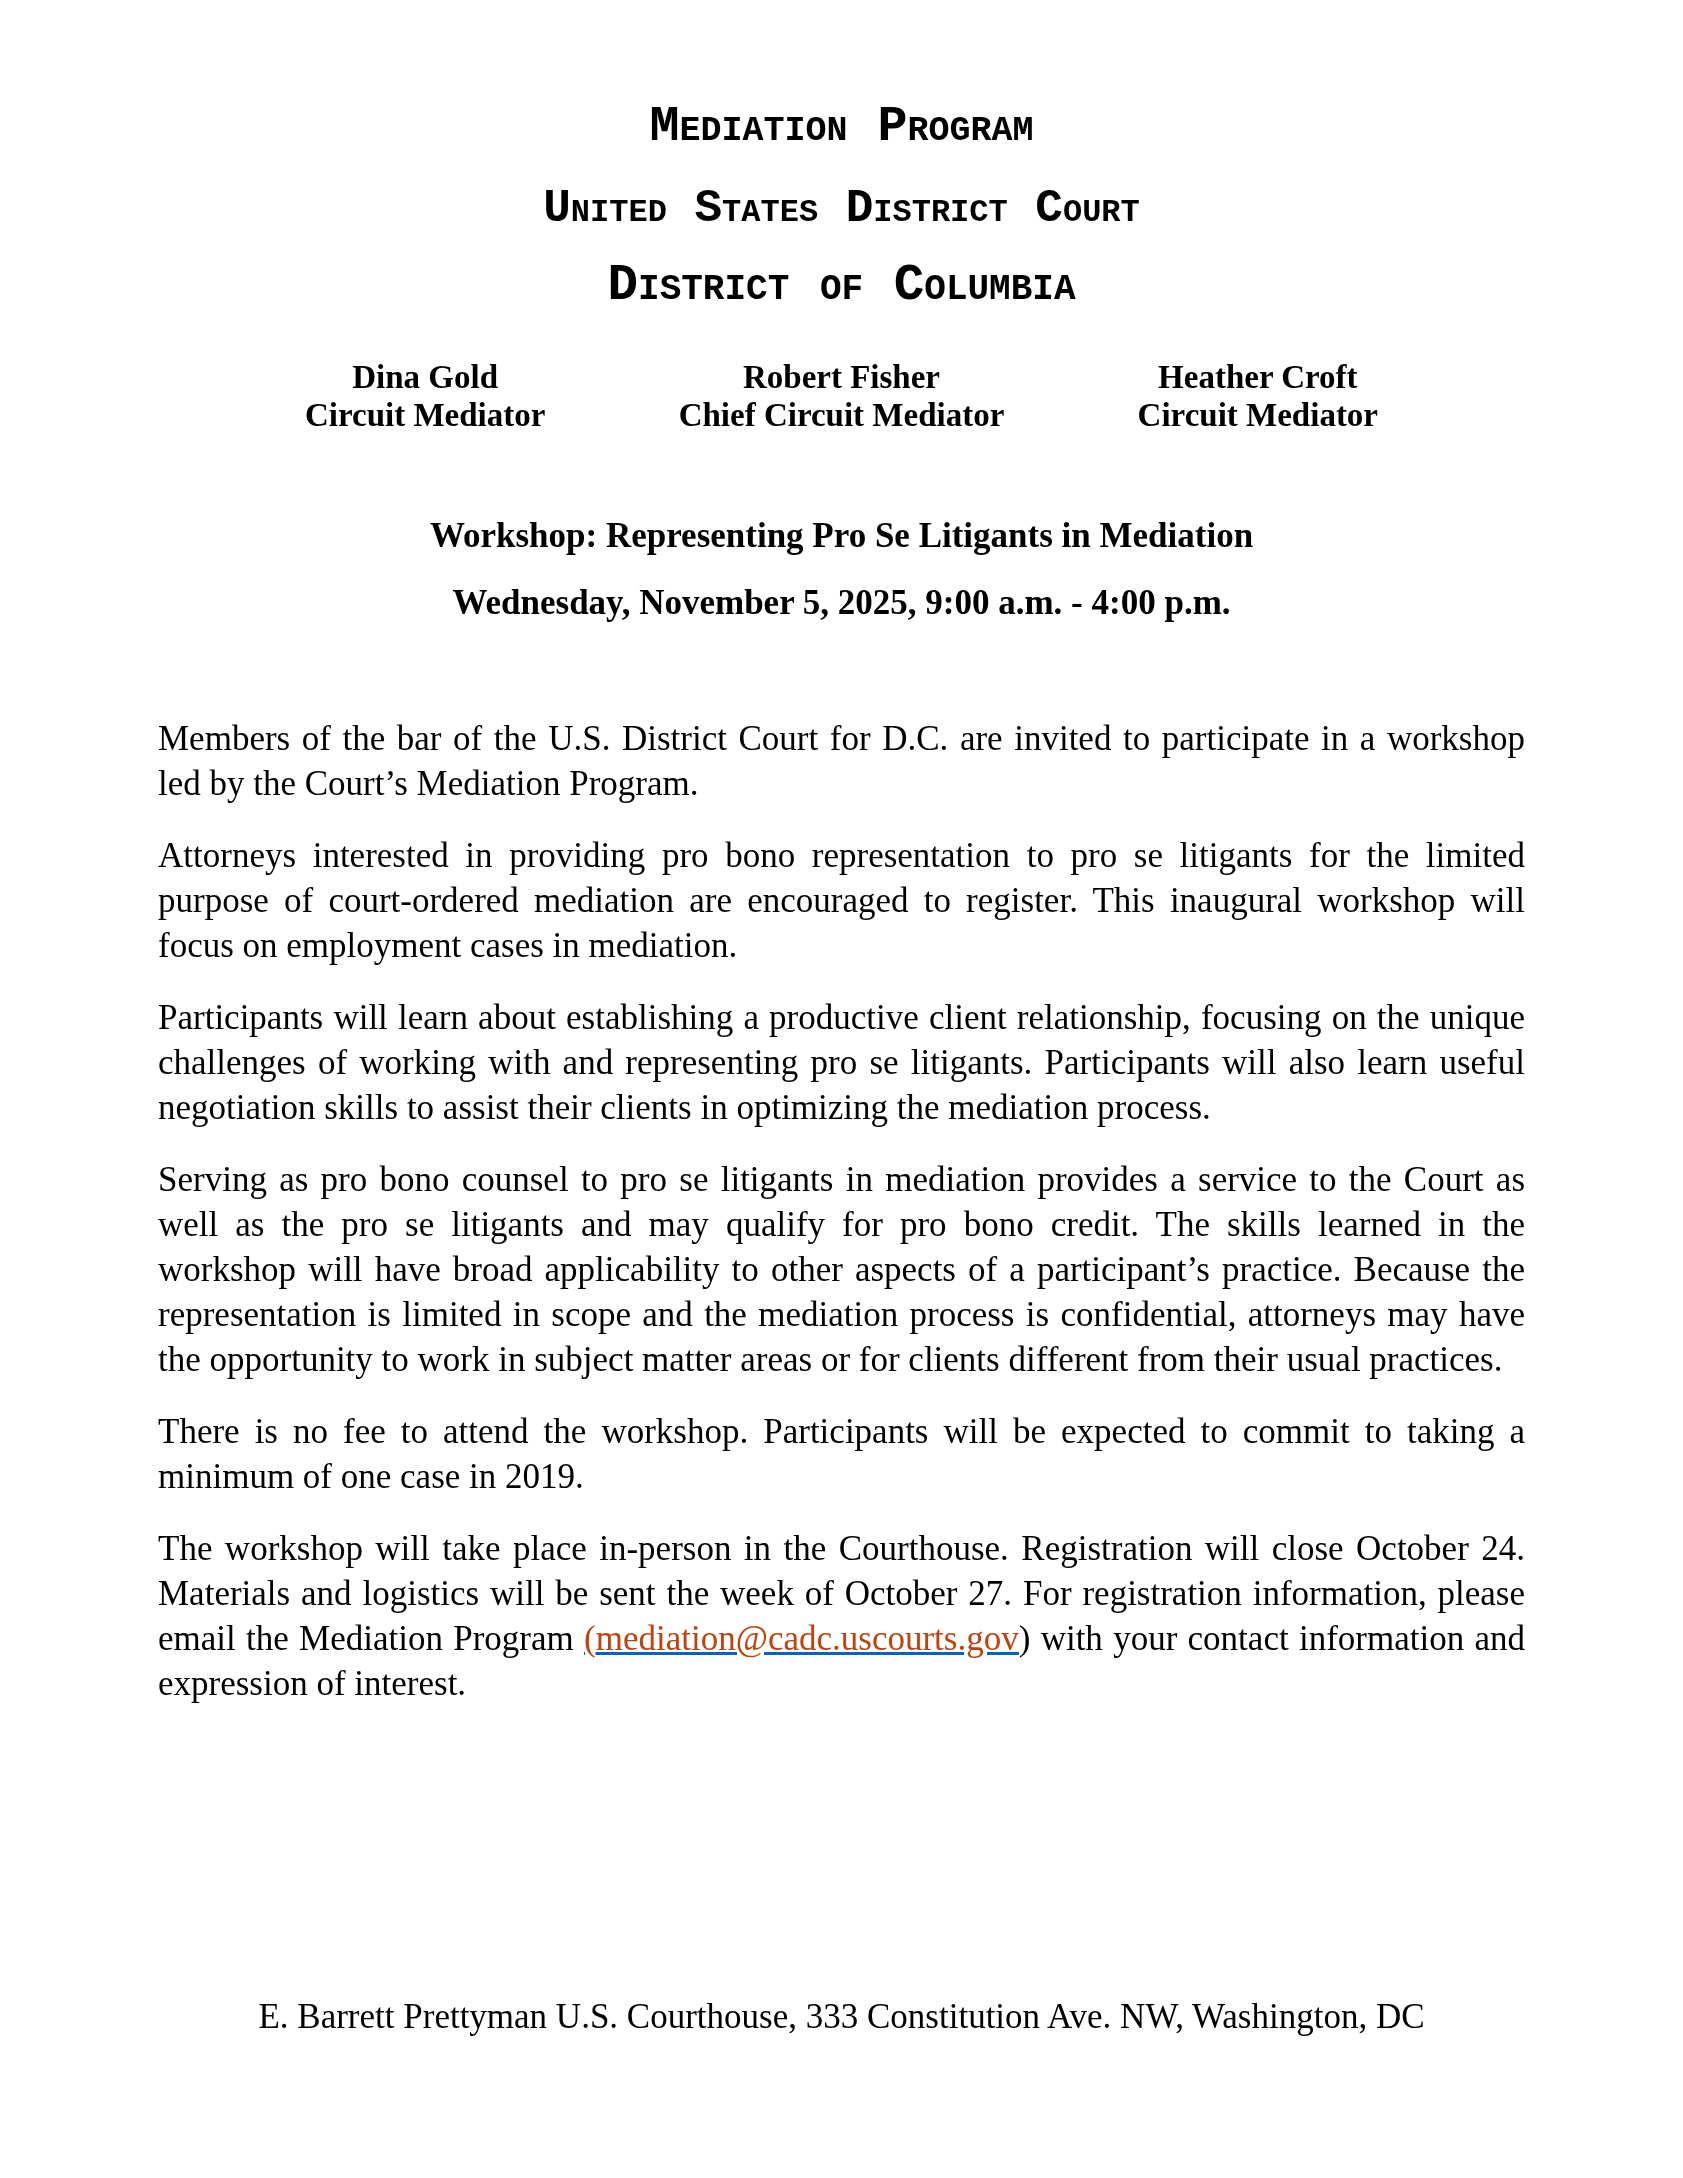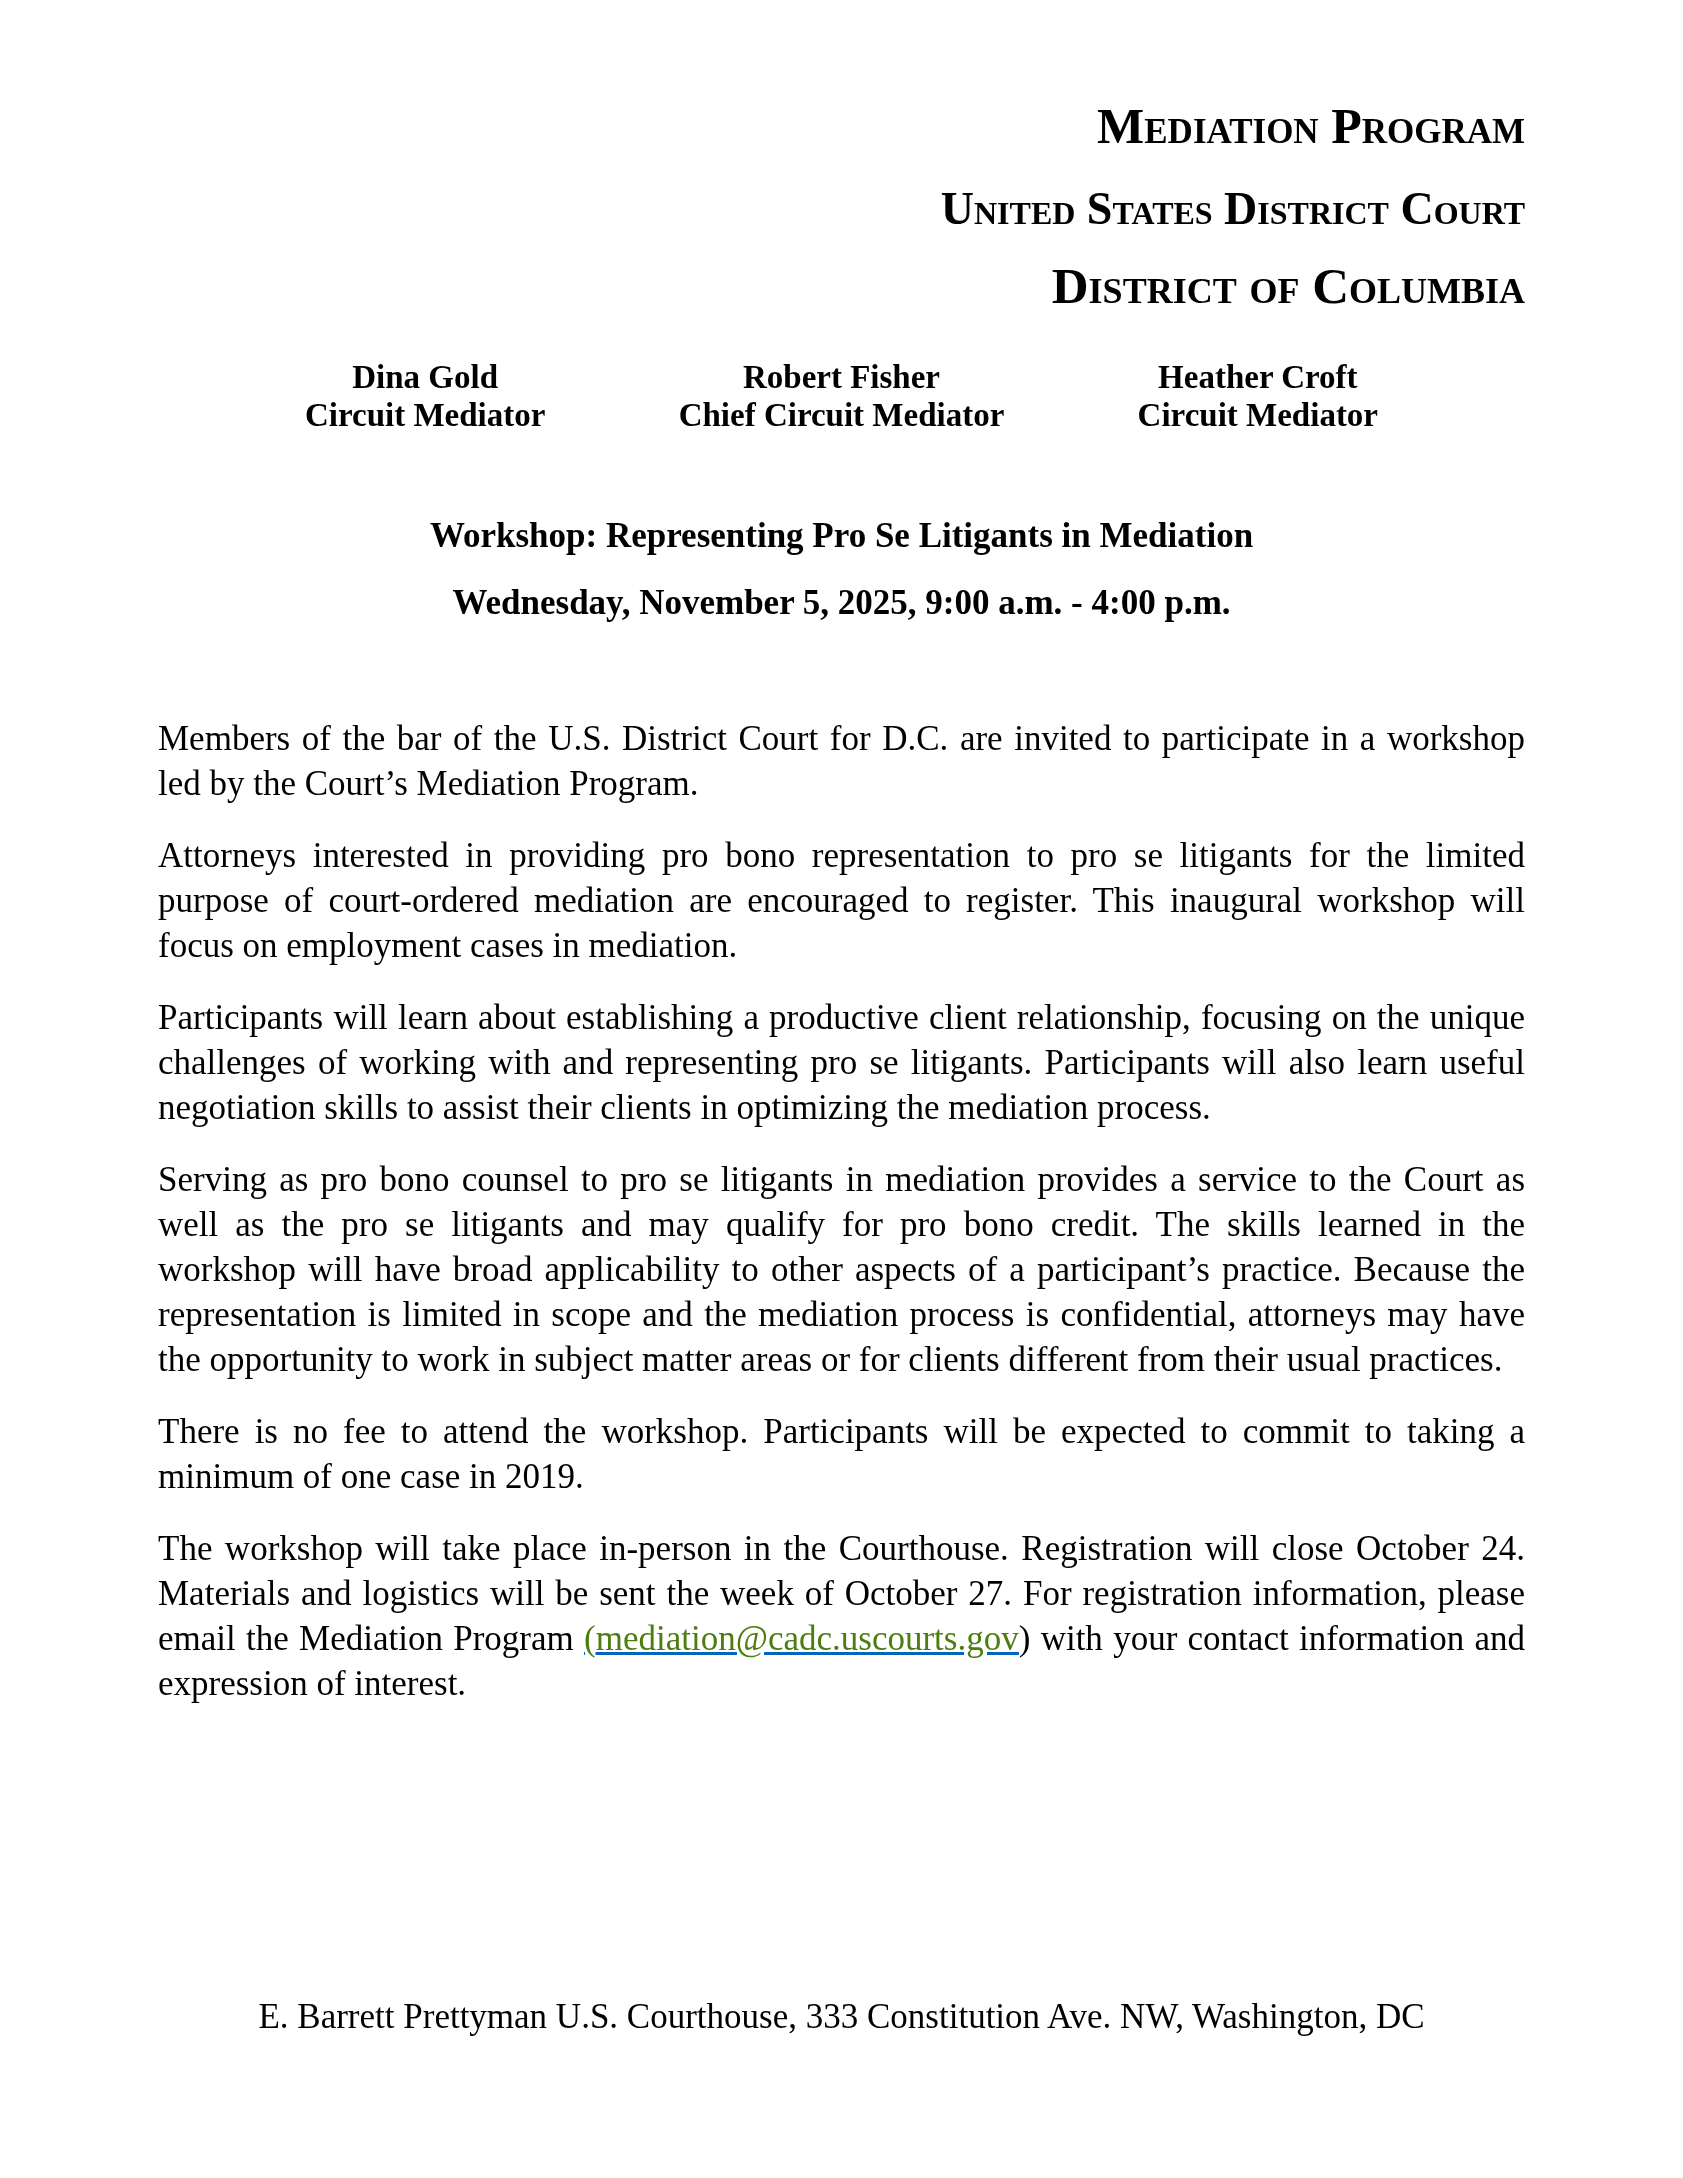--- a/index.html
+++ b/index.html
@@ -11,21 +11,21 @@
   .page {
     position: relative;
     width: 1683px;
     height: 2178px;
     margin: 0 auto;
     background: #ffffff;
     padding: 99px 158px 0 158px;
     overflow: hidden;
   }
   
-  .letterhead { text-align: right; }
+  .letterhead { text-align: center; font-family: Liberation Mono, monospace; }
   .lh-line {
     font-weight: 700;
     font-variant: small-caps;
     line-height: 1.1;
   }
   .lh-program   { font-size: 50px; margin-bottom: 30px; }
   .lh-court     { font-size: 46px; margin-bottom: 23px; }
   .lh-forthe    { font-size: 30px; margin-bottom: 26px; }
   .lh-district  { font-size: 51px; margin-bottom: 44px; }
   
@@ -57,21 +57,21 @@
   }
   
   .body-text p {
     font-size: 35px;
     line-height: 45px;
     text-align: justify;
     margin-bottom: 27px;
   }
   .body-text p:last-child { margin-bottom: 0; }
   a.email-link, a.email-link span {
-    color: #4d7c0f;
+    color: #c2410c;
     text-decoration: underline;
     text-decoration-color: #0563C1;
     cursor: pointer;
   }
   
   .footer {
     position: absolute;
     left: 0;
     right: 0;
     bottom: 139px;

